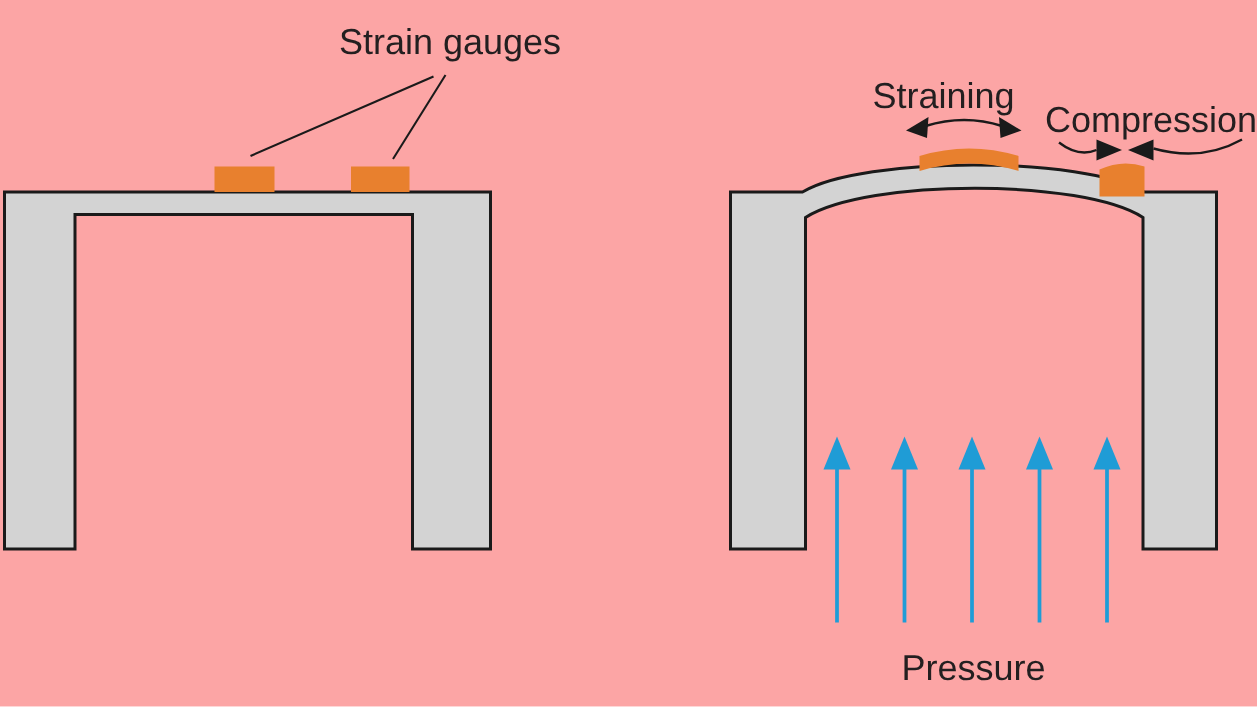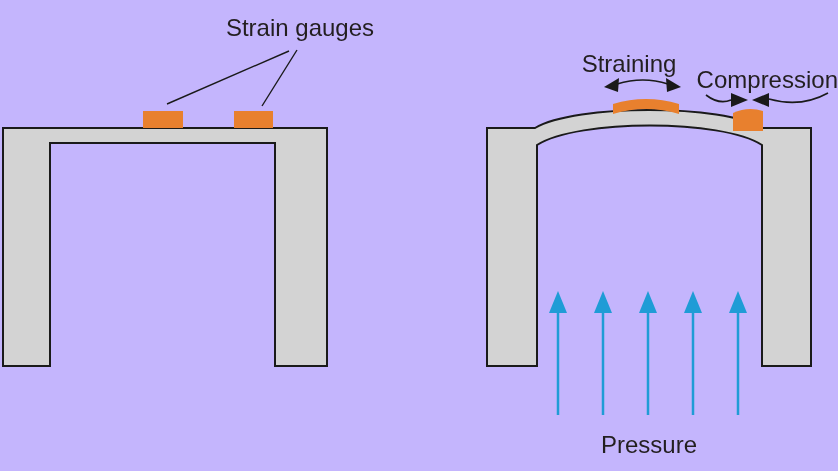--- a/index.html
+++ b/index.html
@@ -4,21 +4,21 @@
 <style>
   html, body {
     margin: 0;
     padding: 0;
     background: #ffffff;
   }
   .stage {
     position: relative;
     width: 838px;
     height: 471px;
-    background: #c4b5fd;
+    background: #fca5a5;
     overflow: hidden;
     font-family: "Liberation Sans", sans-serif;
     text-align: center;
   }
   svg { display: block; }
   .label {
     font-family: "Liberation Sans", sans-serif;
     font-size: 24px;
   }
 </style>

